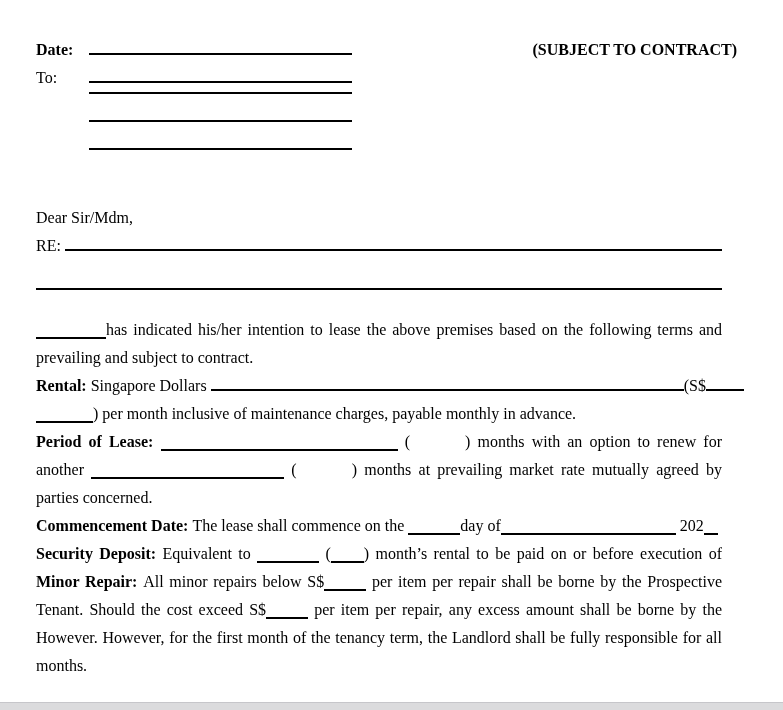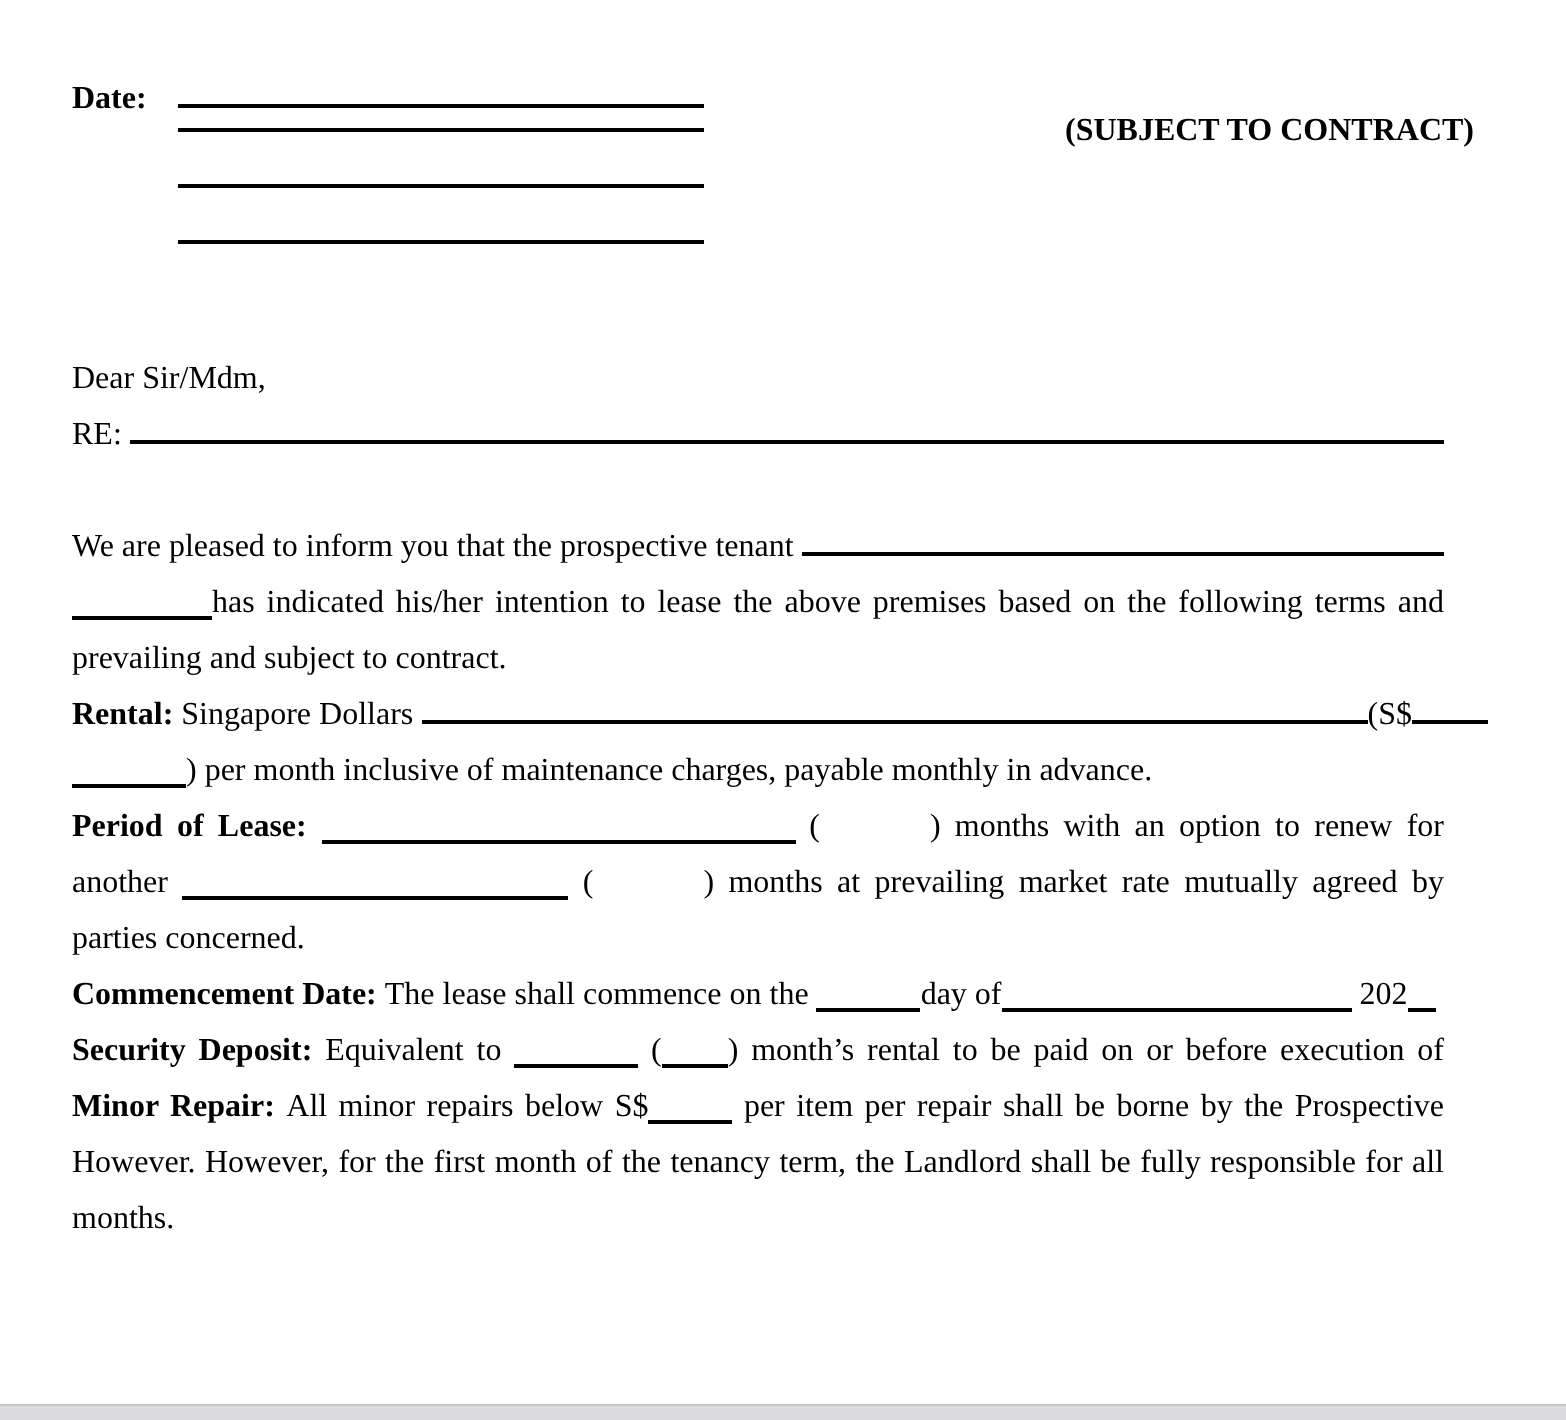--- a/index.html
+++ b/index.html
@@ -10,33 +10,37 @@
   }
   .content{position:absolute;top:36px;left:36px;width:686px;}
   .line{position:relative;height:28px;line-height:28px;overflow:hidden;}
   .line.justify{text-align:justify;text-align-last:justify;}
   .line.flex{display:flex;align-items:baseline;}
   .line.flex > span{flex:0 0 auto;}
   .line.flex > .blank.fill{flex:1 1 auto;}
   .b{font-weight:bold;}
   .blank{display:inline-block;height:0;border-bottom:2px solid #000;margin-bottom:-4px;vertical-align:baseline;}
   .gapseg{display:inline-block;height:0;margin-bottom:-4px;vertical-align:baseline;}
-  .heading{position:absolute;top:16px;right:-15px;font-weight:bold;line-height:28px;white-space:nowrap;}
+  .heading{position:absolute;top:0;right:-15px;font-weight:bold;line-height:28px;white-space:nowrap;}
   .edge-bar{position:absolute;left:0;top:702px;width:783px;height:8px;box-sizing:border-box;
     background:#dbdbdd;border-top:1px solid #c6c6ca;}
 </style>
 </head>
 <body>
 
 <div class="page" style="background: rgb(255, 255, 255); color: rgb(0, 0, 0);">
   <div class="content">
     <div class="heading">(SUBJECT TO CONTRACT)</div>
     <div>
         <div class="line flex">
           <span style="display: inline-block; width: 53px; font-weight: bold;">Date:</span>
+          <span class="blank" style="width: 263px; border-bottom-color: rgb(0, 0, 0);"></span>
+        </div>
+        <div class="line flex">
+          <span style="display: inline-block; width: 53px;">To:</span>
           <span class="blank" style="width: 263px; border-bottom-color: rgb(0, 0, 0);"></span>
         </div>
         <div class="line flex">
           <span class="gapseg" style="width: 53px;"></span>
           <span class="blank" style="width: 263px; border-bottom-color: rgb(0, 0, 0);"></span>
         </div>
         <div class="line flex">
           <span class="gapseg" style="width: 53px;"></span>
           <span class="blank" style="width: 263px; border-bottom-color: rgb(0, 0, 0);"></span>
         </div>
@@ -45,37 +49,37 @@
           <span class="blank" style="width: 263px; border-bottom-color: rgb(0, 0, 0);"></span>
         </div>
         <div class="line"></div>
         <div class="line"><span>Dear Sir/Mdm,</span></div>
         <div class="line flex">
           <span>RE:&nbsp;</span>
           <span class="blank fill" style="border-bottom-color: rgb(0, 0, 0);"></span>
         </div>
         <div class="line"></div>
         <div class="line flex">
-          <span>We are pleased to inform you that the prospective tenant&nbsp;</span>
           <span class="blank fill" style="border-bottom-color: rgb(0, 0, 0);"></span>
         </div>
         <div class="line justify"><span class="blank" style="width: 70px; border-bottom-color: rgb(0, 0, 0);"></span><span>has indicated his/her intention to lease the above premises based on the following terms and</span></div>
         <div class="line"><span>prevailing and subject to contract.</span></div>
         <div class="line flex" style="margin-right: -22px;">
           <span class="b">Rental:</span>
           <span>&nbsp;Singapore Dollars&nbsp;</span>
           <span class="blank fill" style="border-bottom-color: rgb(0, 0, 0);"></span>
           <span>(S$</span>
           <span class="blank" style="width: 38px; border-bottom-color: rgb(0, 0, 0);"></span>
         </div>
         <div class="line"><span class="blank" style="width: 57px; border-bottom-color: rgb(0, 0, 0);"></span><span>) per month inclusive of maintenance charges, payable monthly in advance.</span></div>
         <div class="line justify"><span class="b">Period of Lease:&nbsp;</span><span class="blank" style="width: 237px; border-bottom-color: rgb(0, 0, 0);"></span><span>&nbsp;(</span><span class="gapseg" style="width: 55px;"></span><span>) months with an option to renew for</span></div>
         <div class="line justify"><span>another&nbsp;</span><span class="blank" style="width: 193px; border-bottom-color: rgb(0, 0, 0);"></span><span>&nbsp;(</span><span class="gapseg" style="width: 55px;"></span><span>) months at prevailing market rate mutually agreed by both</span></div>
         <div class="line"><span>parties concerned.</span></div>
         <div class="line"><span class="b">Commencement Date:&nbsp;</span><span>The lease shall commence on the&nbsp;</span><span class="blank" style="width: 52px; border-bottom-color: rgb(0, 0, 0);"></span><span>day of</span><span class="blank" style="width: 175px; border-bottom-color: rgb(0, 0, 0);"></span><span>&nbsp;202</span><span class="blank" style="width: 14px; border-bottom-color: rgb(0, 0, 0);"></span></div>
         <div class="line justify"><span class="b">Security Deposit:&nbsp;</span><span>Equivalent to&nbsp;</span><span class="blank" style="width: 62px; border-bottom-color: rgb(0, 0, 0);"></span><span>&nbsp;(</span><span class="blank" style="width: 33px; border-bottom-color: rgb(0, 0, 0);"></span><span>) month’s rental to be paid on or before execution of</span></div>
         <div class="line justify"><span class="b">Minor Repair:&nbsp;</span><span>All minor repairs below S$</span><span class="blank" style="width: 42px; border-bottom-color: rgb(0, 0, 0);"></span><span>&nbsp;per item per repair shall be borne by the Prospective</span></div>
+        <div class="line justify"><span>Tenant. Should the cost exceed S$</span><span class="blank" style="width: 42px; border-bottom-color: rgb(0, 0, 0);"></span><span>&nbsp;per item per repair, any excess amount shall be borne by the</span></div>
         <div class="line justify"><span>However. However, for the first month of the tenancy term, the Landlord shall be fully responsible for all</span></div>
         <div class="line"><span>months.</span></div>
       </div>
   </div>
   <div class="edge-bar" style="background: rgb(219, 219, 221); border-top-color: rgb(198, 198, 202);"></div>
 </div>
 
 </body></html>

